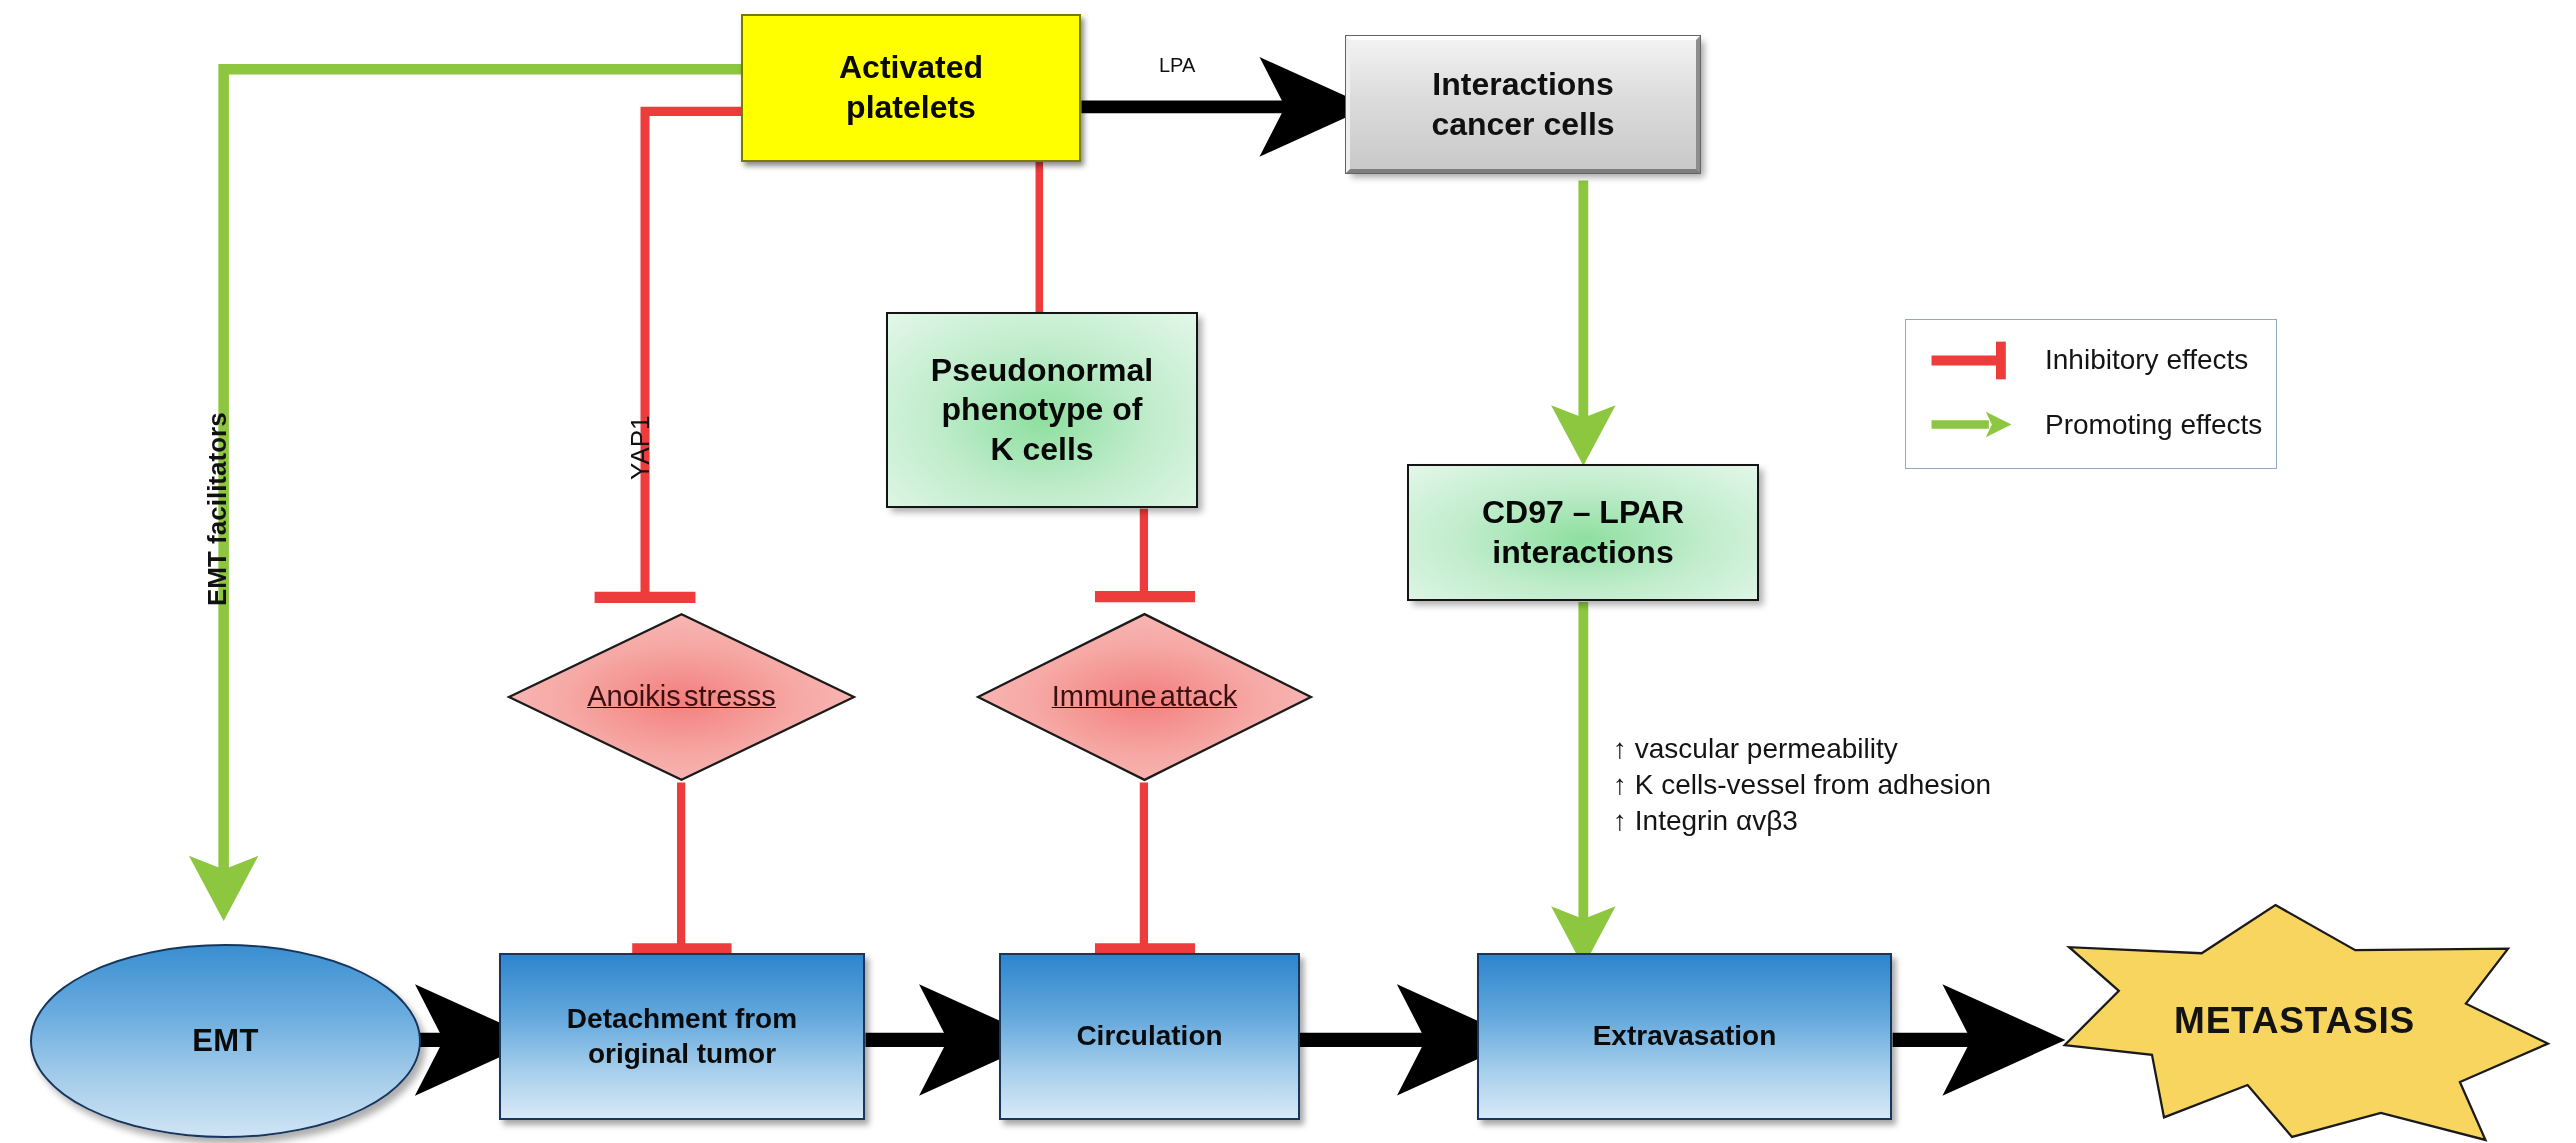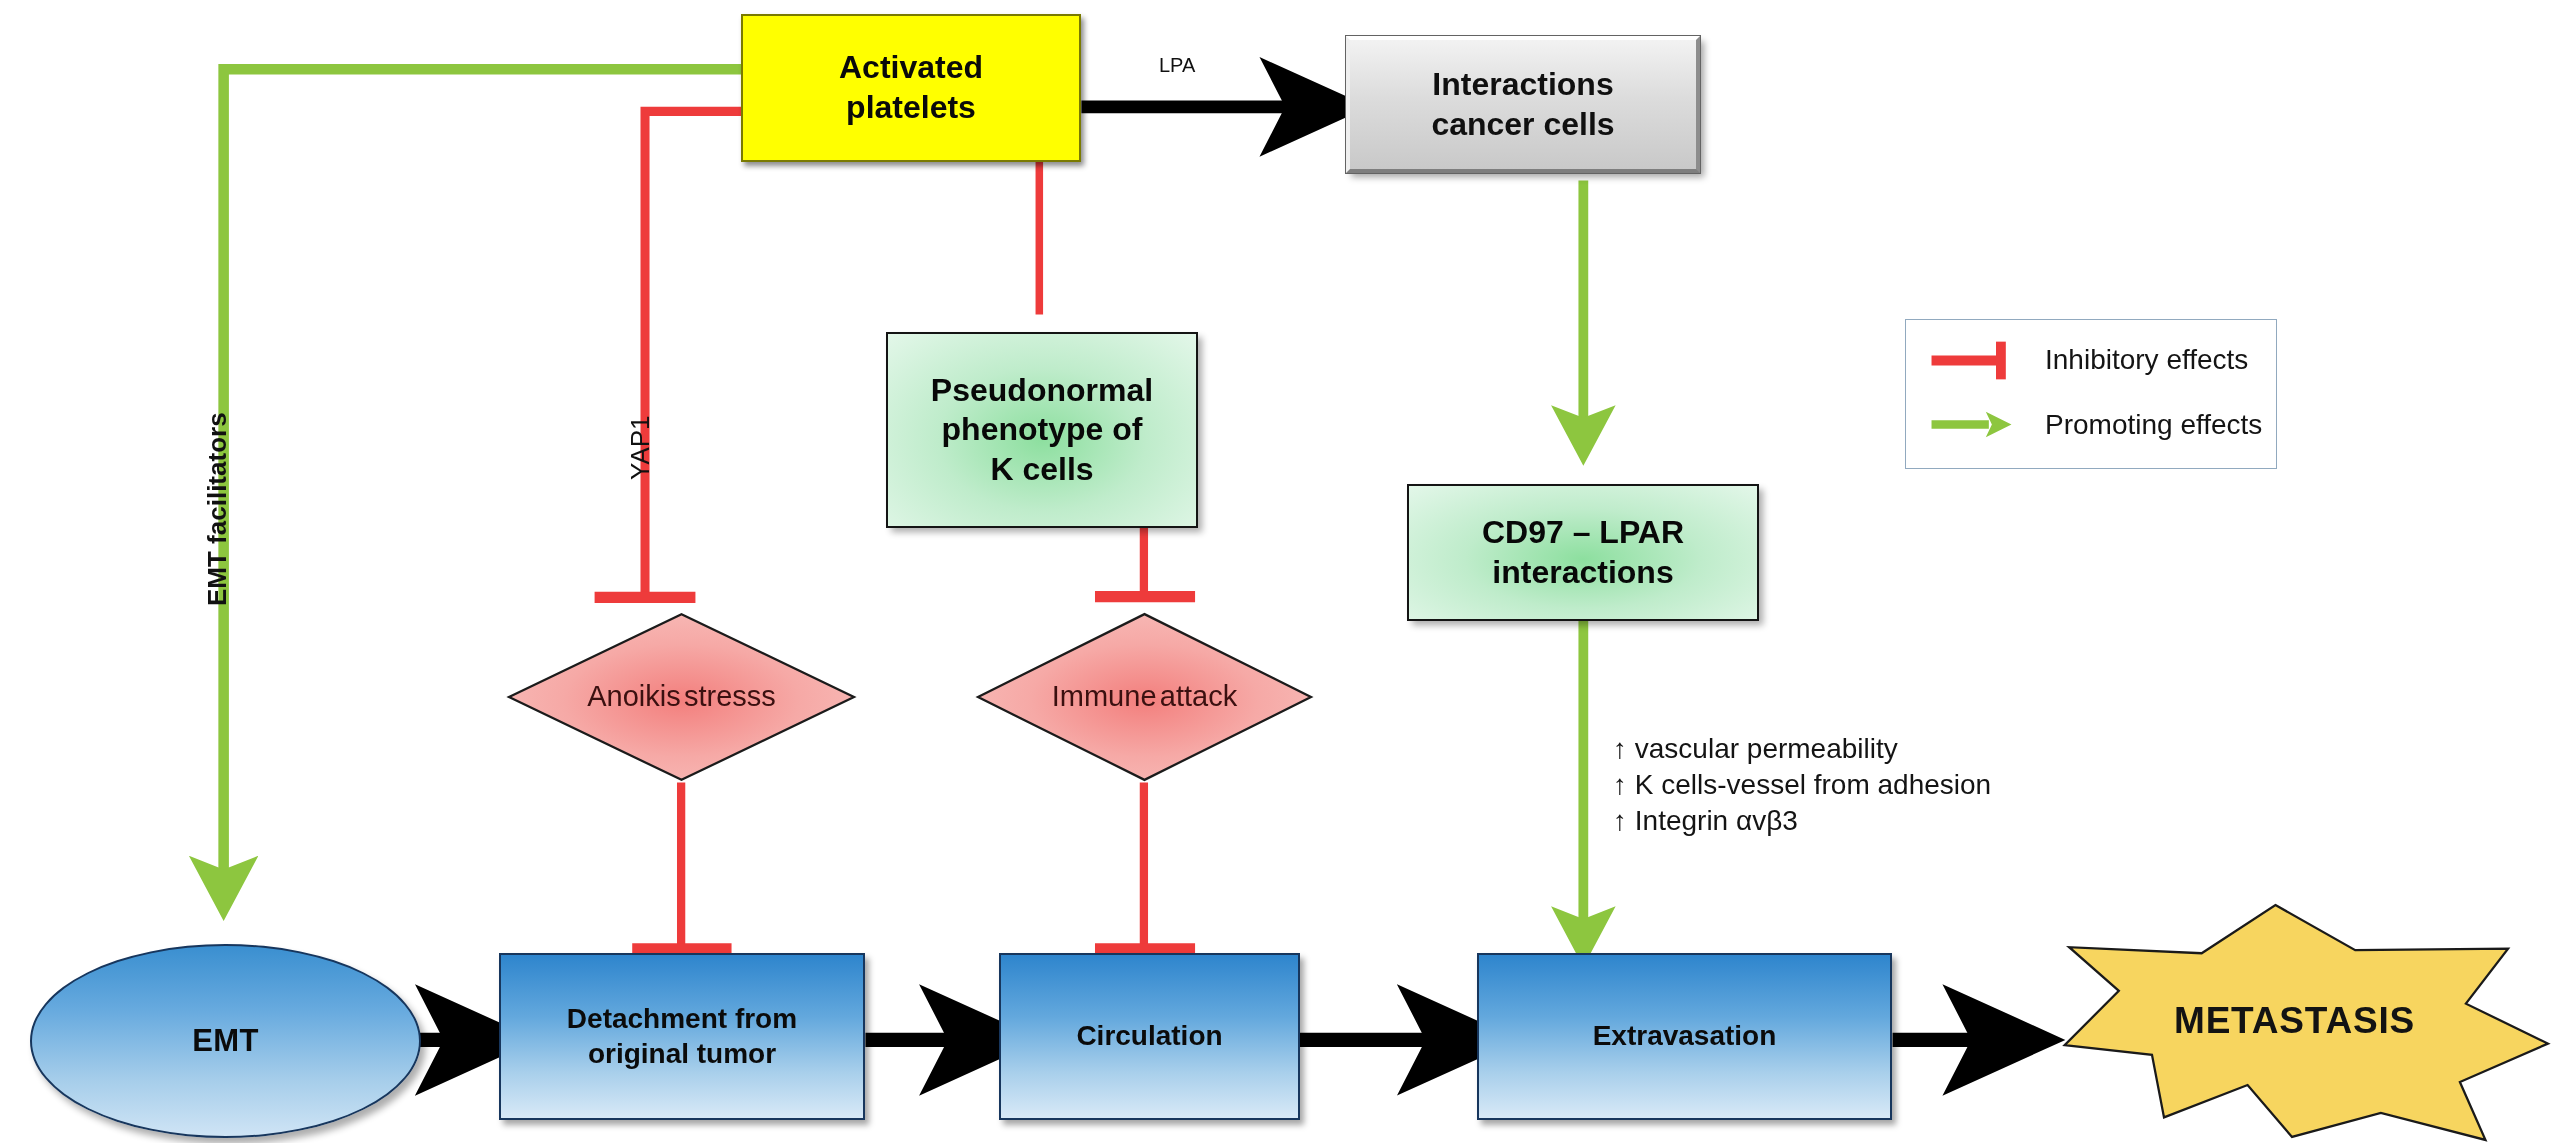--- a/index.html
+++ b/index.html
@@ -20,39 +20,39 @@
   
   .box-gray{background:linear-gradient(180deg,#f2f2f2 0%,#dcdcdc 45%,#c9c9c9 100%);
      border-top:4.5px solid #ffffff;border-left:4.5px solid #efefef;
      border-right:4.5px solid #8d8d8d;border-bottom:4.5px solid #7e7e7e;
      outline:1.5px solid #636363;box-shadow:4.5px 5.3px 6.8px rgba(0,0,0,.35);}
   .box-gray span{font-weight:bold;font-size:32px;color:#101010;}
 
   
   .box-green{border:2.3px solid #141414;
      background:radial-gradient(ellipse at 50% 55%,#8ddf9f 0%,#bfeccb 48%,#e3f7e9 100%);
-     box-shadow:4.5px 5.3px 6.8px rgba(0,0,0,.32);margin-top:20px;}
+     box-shadow:4.5px 5.3px 6.8px rgba(0,0,0,.32);}
   .box-green span{font-weight:bold;font-size:32px;color:#080808;}
 
   
   .box-blue{border:2.3px solid #17365d;
      background:linear-gradient(180deg,#2e85cd 0%,#63a8dd 38%,#a8cfeb 72%,#d8e9f7 100%);
      box-shadow:3.8px 4.5px 6px rgba(0,0,0,.35);}
   .box-blue span{font-weight:bold;font-size:28px;color:#0b0b0b;}
 
   
   .ellipse-blue{border-radius:50%;border:2.3px solid #17365d;
      background:linear-gradient(180deg,#3a8fd0 0%,#69abdf 35%,#a5cdea 70%,#cfe4f5 100%);
      box-shadow:4.5px 6px 7.5px rgba(0,0,0,.32);}
   .ellipse-blue span{font-weight:bold;font-size:31px;color:#0b0b0b;letter-spacing:0.4px;}
 
   
   .diamond-wrap{position:absolute;}
   .diamond-wrap .dlabel{position:absolute;left:0;top:0;width:100%;height:100%;
-     display:flex;align-items:center;justify-content:center;text-align:center;}
+     display:flex;align-items:center;justify-content:center;text-align:center;text-decoration:underline;}
   .diamond-wrap .dlabel span{font-size:29px;color:#3b1010;line-height:1.3;}
 
   
   .star-wrap{position:absolute;}
   .star-wrap .slabel{position:absolute;left:4px;top:0;width:100%;height:100%;
      display:flex;align-items:center;justify-content:center;}
   .star-wrap .slabel span{font-weight:bold;font-size:37px;color:#131313;letter-spacing:0.8px;}
 
   
   .vlabel{position:absolute;transform-origin:0 0;transform:rotate(-90deg);

